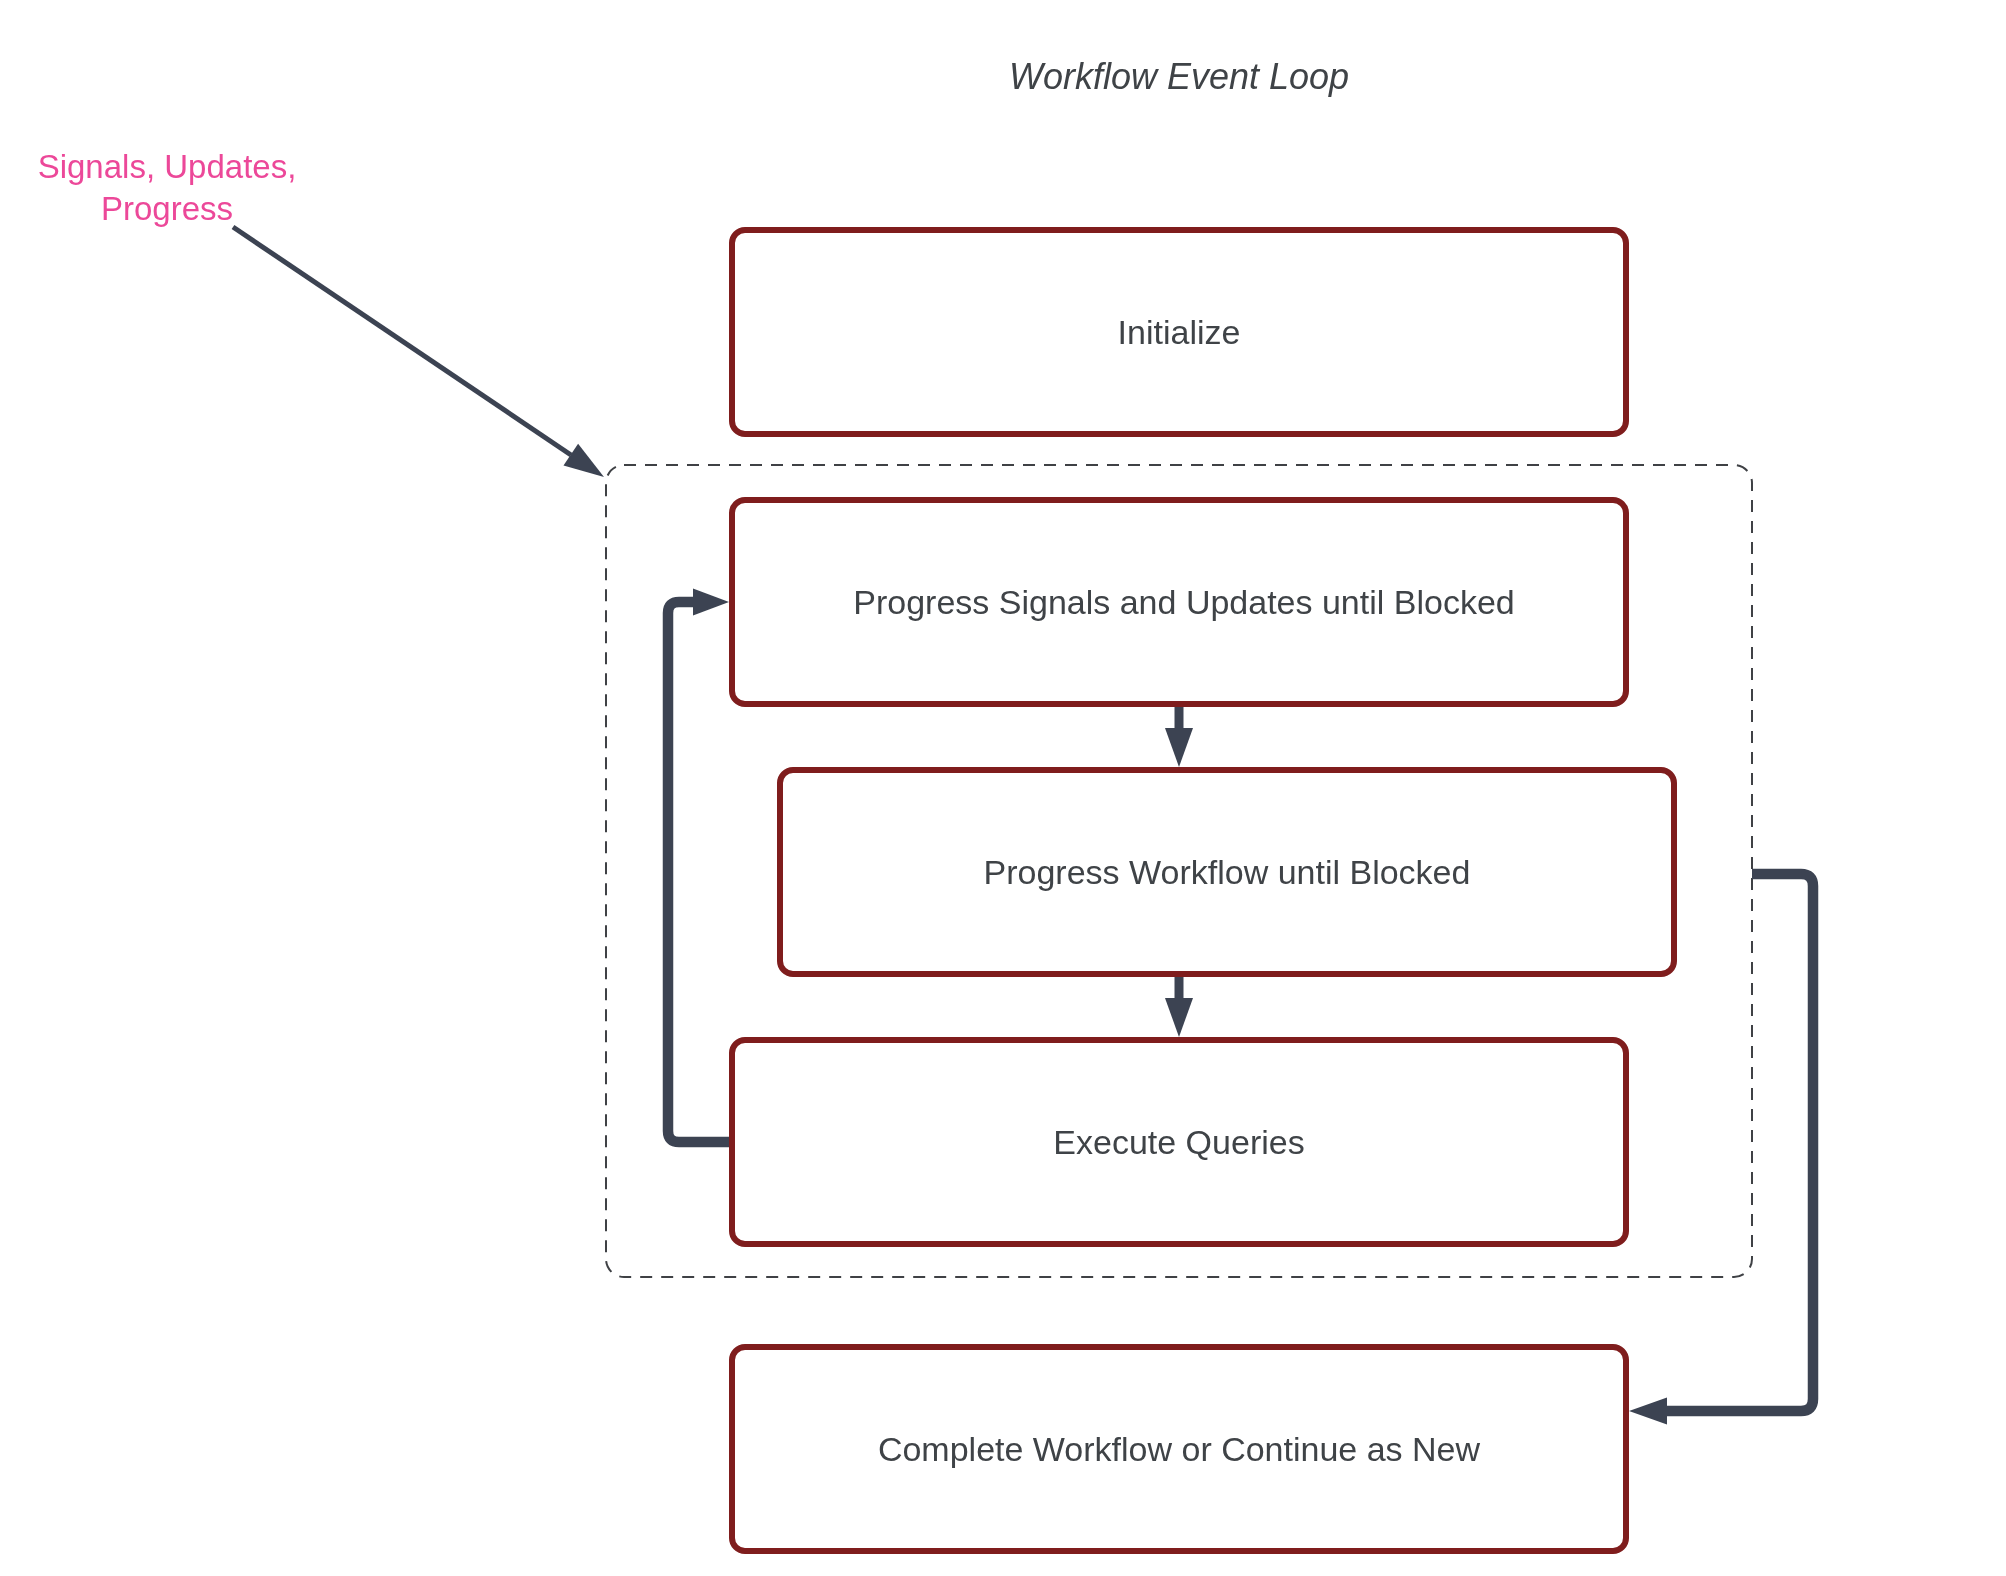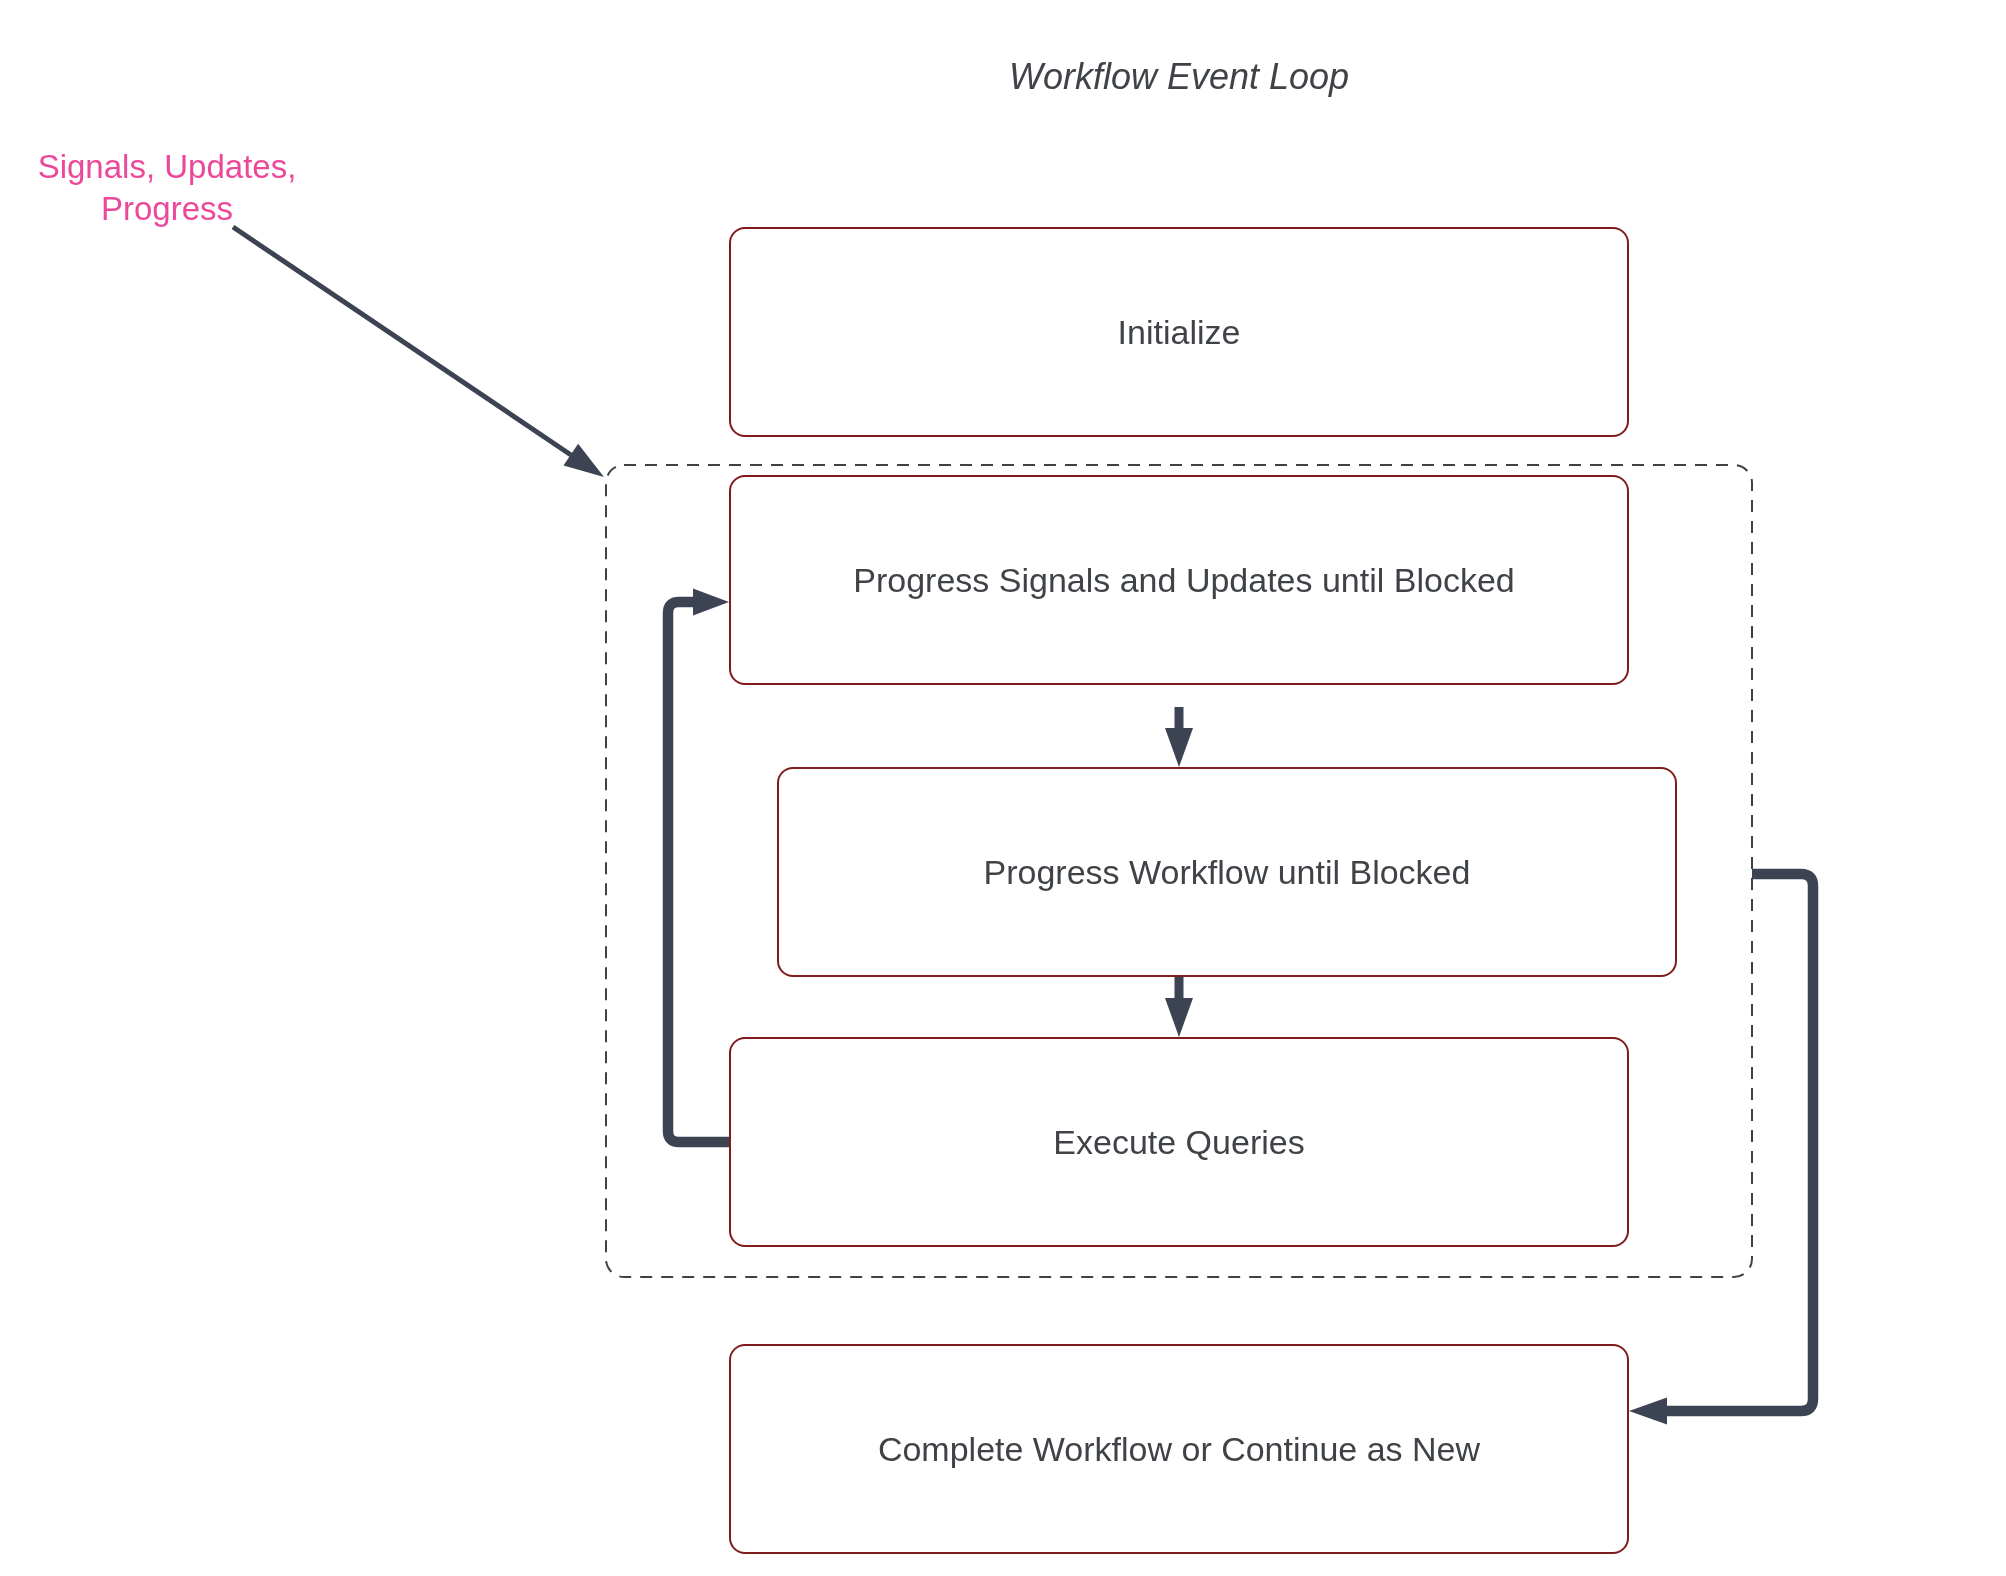--- a/index.html
+++ b/index.html
@@ -43,32 +43,32 @@
     width: 2006px;
     height: 1576px;
   }
   .node {
     position: absolute;
     left: 729px;
     width: 900px;
     height: 210px;
     box-sizing: border-box;
     background: #ffffff;
-    border: 2px solid #7f1d1d;
+    border: 6px solid #7f1d1d;
     border-radius: 16px;
     display: flex;
     align-items: center;
     justify-content: center;
     text-align: center;
     font-size: 34px;
     color: #3f4347;
     padding: 0 30px;
   }
   #node-initialize        { top: 227px; }
-  #node-progress-signals  { top: 475px; padding-left: 40px; }
+  #node-progress-signals  { top: 497px; padding-left: 40px; }
   #node-progress-workflow { top: 767px; margin-left: 48px; }
   #node-execute-queries   { top: 1037px; }
   #node-complete          { top: 1344px; }
 </style>
 </head>
 <body>
 
 <div id="stage">
 
   <svg class="connectors" viewBox="0 0 2006 1576" xmlns="http://www.w3.org/2000/svg">

